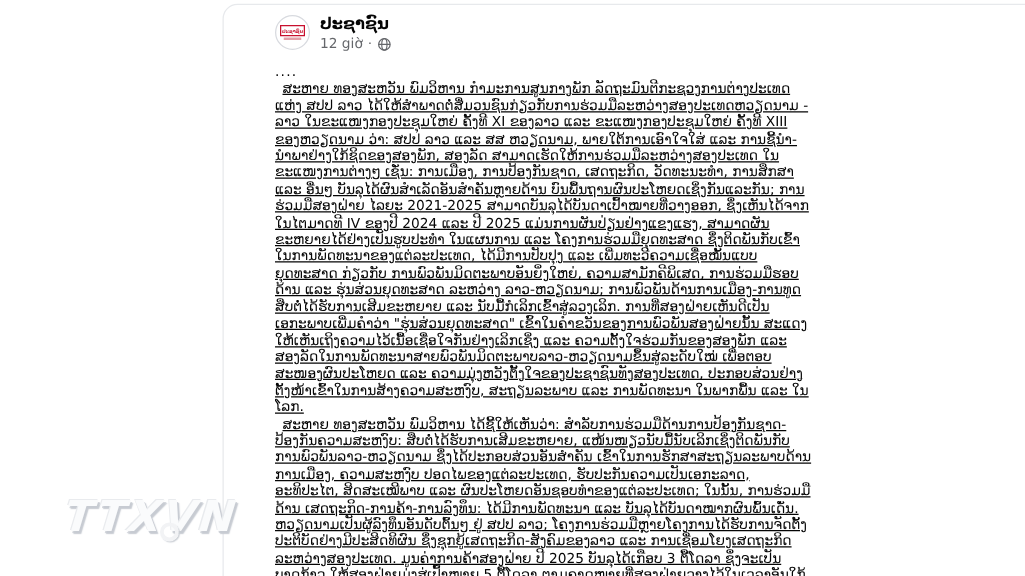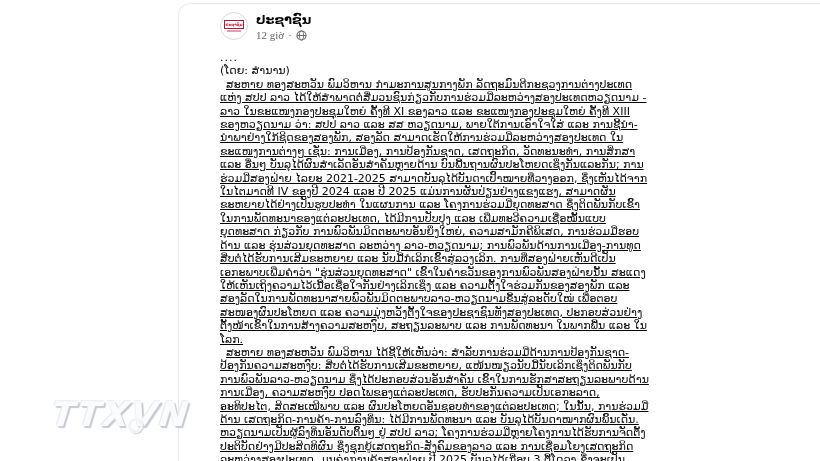--- a/index.html
+++ b/index.html
@@ -39,21 +39,21 @@
     padding: 1px 1px; white-space: nowrap;
   }
   .avatar-sub { width: 14px; height: 2px; background: #e3a0a8; margin-top: 1px; }
   .header-text { display: flex; flex-direction: column; }
   .author-name {
     font-size: 13px; font-weight: bold; color: #050505;
     line-height: 16px; cursor: pointer;
   }
   .meta-row {
     display: flex; align-items: center; gap: 4px;
-    color: #65676b; font-size: 11px; line-height: 14px; font-family: Liberation Serif, serif;
+    color: #65676b; font-size: 11px; line-height: 14px;
   }
   .globe-icon { display: inline-block; width: 11px; height: 11px; }
   .globe-icon svg { display: block; }
 
   
   .post-body {
     width: 432px;
     margin-top: 9px;
     color: #050505;
     font-size: 11px;
@@ -112,21 +112,20 @@
             <ellipse cx="6" cy="6" rx="2.3" ry="5" fill="none" stroke="#65676b" stroke-width="1"></ellipse>
             <line x1="1" y1="6" x2="11" y2="6" stroke="#65676b" stroke-width="1"></line>
           </svg>
         </span>
       </span>
     </div>
   </div>
 
   <div class="post-body">
     <p class="post-dots">....</p>
-    <p>(ໂດຍ: ສຳນານ)</p>
     <p class="para-indent">ສະຫາຍ ທອງສະຫວັນ ພົມວິຫານ ກຳມະການສູນກາງພັກ ລັດຖະມົນຕີກະຊວງການຕ່າງປະເທດ ແຫ່ງ ສປປ ລາວ ໄດ້ໃຫ້ສຳພາດຕໍ່ສື່ມວນຊົນກ່ຽວກັບການຮ່ວມມືລະຫວ່າງສອງປະເທດຫວຽດນາມ - ລາວ ໃນຂະແໜງກອງປະຊຸມໃຫຍ່ ຄັ້ງທີ XI ຂອງລາວ ແລະ ຂະແໜງກອງປະຊຸມໃຫຍ່ ຄັ້ງທີ XIII ຂອງຫວຽດນາມ ວ່າ: ສປປ ລາວ ແລະ ສສ ຫວຽດນາມ, ພາຍໃຕ້ການເອົາໃຈໃສ່ ແລະ ການຊີ້ນຳ-ນຳພາຢ່າງໃກ້ຊິດຂອງສອງພັກ, ສອງລັດ ສາມາດເຮັດໃຫ້ການຮ່ວມມືລະຫວ່າງສອງປະເທດ ໃນຂະແໜງການຕ່າງໆ ເຊັ່ນ: ການເມືອງ, ການປ້ອງກັນຊາດ, ເສດຖະກິດ, ວັດທະນະທຳ, ການສຶກສາ ແລະ ອື່ນໆ ບັນລຸໄດ້ຜົນສຳເລັດອັນສຳຄັນຫຼາຍດ້ານ ບົນພື້ນຖານຜົນປະໂຫຍດເຊິ່ງກັນແລະກັນ; ການຮ່ວມມືສອງຝ່າຍ ໄລຍະ 2021-2025 ສາມາດບັນລຸໄດ້ບັນດາເປົ້າໝາຍທີ່ວາງອອກ, ຊຶ່ງເຫັນໄດ້ຈາກ ໃນໄຕມາດທີ IV ຂອງປີ 2024 ແລະ ປີ 2025 ແມ່ນການຜັນປ່ຽນຢ່າງແຂງແຮງ, ສາມາດຜັນຂະຫຍາຍໄດ້ຢ່າງເປັນຮູບປະທຳ ໃນແຜນການ ແລະ ໂຄງການຮ່ວມມືຍຸດທະສາດ ຊຶ່ງຕິດພັນກັບເຂົ້າໃນການພັດທະນາຂອງແຕ່ລະປະເທດ, ໄດ້ມີການປັບປຸງ ແລະ ເພີ່ມທະວີຄວາມເຊື່ອໝັ້ນແບບຍຸດທະສາດ ກ່ຽວກັບ ການພົວພັນມິດຕະພາບອັນຍິ່ງໃຫຍ່, ຄວາມສາມັກຄີພິເສດ, ການຮ່ວມມືຮອບດ້ານ ແລະ ຮຸ່ນສ່ວນຍຸດທະສາດ ລະຫວ່າງ ລາວ-ຫວຽດນາມ; ການພົວພັນດ້ານການເມືອງ-ການທູດ ສືບຕໍ່ໄດ້ຮັບການເສີມຂະຫຍາຍ ແລະ ນັບມື້ກໍເລິກເຂົ້າສູ່ລວງເລິກ. ການທີ່ສອງຝ່າຍເຫັນດີເປັນເອກະພາບເພີ່ມຄຳວ່າ "ຮຸ່ນສ່ວນຍຸດທະສາດ" ເຂົ້າໃນຄຳຂວັນຂອງການພົວພັນສອງຝ່າຍນັ້ນ ສະແດງໃຫ້ເຫັນເຖິງຄວາມໄວ້ເນື້ອເຊື່ອໃຈກັນຢ່າງເລິກເຊິ່ງ ແລະ ຄວາມຕັ້ງໃຈຮ່ວມກັນຂອງສອງພັກ ແລະ ສອງລັດໃນການພັດທະນາສາຍພົວພັນມິດຕະພາບລາວ-ຫວຽດນາມຂຶ້ນສູ່ລະດັບໃໝ່ ເພື່ອຕອບສະໜອງຜົນປະໂຫຍດ ແລະ ຄວາມມຸ່ງຫວັງຕັ້ງໃຈຂອງປະຊາຊົນທັງສອງປະເທດ, ປະກອບສ່ວນຢ່າງຕັ້ງໜ້າເຂົ້າໃນການສ້າງຄວາມສະຫງົບ, ສະຖຽນລະພາບ ແລະ ການພັດທະນາ ໃນພາກພື້ນ ແລະ ໃນໂລກ.</p>
     <p class="para-indent">ສະຫາຍ ທອງສະຫວັນ ພົມວິຫານ ໄດ້ຊີ້ໃຫ້ເຫັນວ່າ: ສຳລັບການຮ່ວມມືດ້ານການປ້ອງກັນຊາດ-ປ້ອງກັນຄວາມສະຫງົບ: ສືບຕໍ່ໄດ້ຮັບການເສີມຂະຫຍາຍ, ແໜ້ນໜຽວນັບມື້ນັບເລິກເຊິ່ງຕິດພັນກັບການພົວພັນລາວ-ຫວຽດນາມ ຊຶ່ງໄດ້ປະກອບສ່ວນອັນສຳຄັນ ເຂົ້າໃນການຮັກສາສະຖຽນລະພາບດ້ານການເມືອງ, ຄວາມສະຫງົບ ປອດໄພຂອງແຕ່ລະປະເທດ, ຮັບປະກັນຄວາມເປັນເອກະລາດ, ອະທິປະໄຕ, ສິດສະເໝີພາບ ແລະ ຜົນປະໂຫຍດອັນຊອບທຳຂອງແຕ່ລະປະເທດ; ໃນນັ້ນ, ການຮ່ວມມືດ້ານ ເສດຖະກິດ-ການຄ້າ-ການລົງທຶນ: ໄດ້ມີການພັດທະນາ ແລະ ບັນລຸໄດ້ບັນດາໝາກຜົນພົ້ນເດັ່ນ. ຫວຽດນາມເປັນຜູ້ລົງທຶນອັນດັບຕົ້ນໆ ຢູ່ ສປປ ລາວ; ໂຄງການຮ່ວມມືຫຼາຍໂຄງການໄດ້ຮັບການຈັດຕັ້ງປະຕິບັດຢ່າງມີປະສິດທິຜົນ ຊຶ່ງຊຸກຍູ້ເສດຖະກິດ-ສັງຄົມຂອງລາວ ແລະ ການເຊື່ອມໂຍງເສດຖະກິດລະຫວ່າງສອງປະເທດ. ມູນຄ່າການຄ້າສອງຝ່າຍ ປີ 2025 ບັນລຸໄດ້ເກືອບ 3 ຕື້ໂດລາ ຊຶ່ງຈະເປັນບາດກ້າວ ໃຫ້ສອງຝ່າຍມຸ່ງສູ່ເປົ້າໝາຍ 5 ຕື້ໂດລາ ຕາມຄາດໝາຍທີ່ສອງຝ່າຍວາງໄວ້ໃນເວລາອັນໃກ້ນີ້.</p>
 
   </div>
 
 </div>
 
 <div class="watermark">TTXVN</div>
 <div class="watermark-ring" style="left:128px; top:418px;"></div>
 

